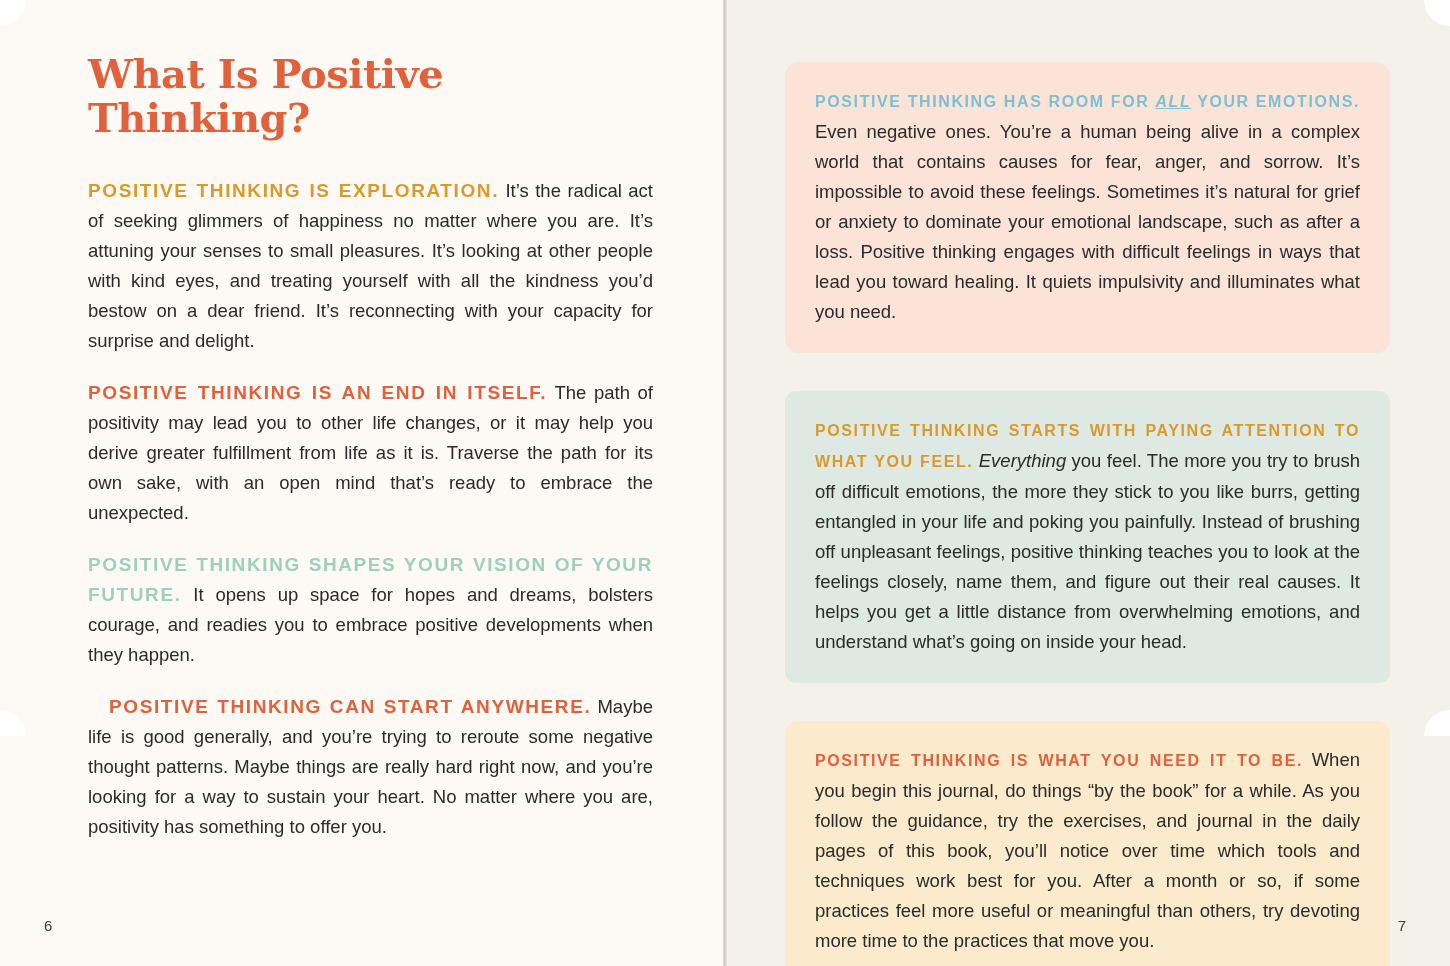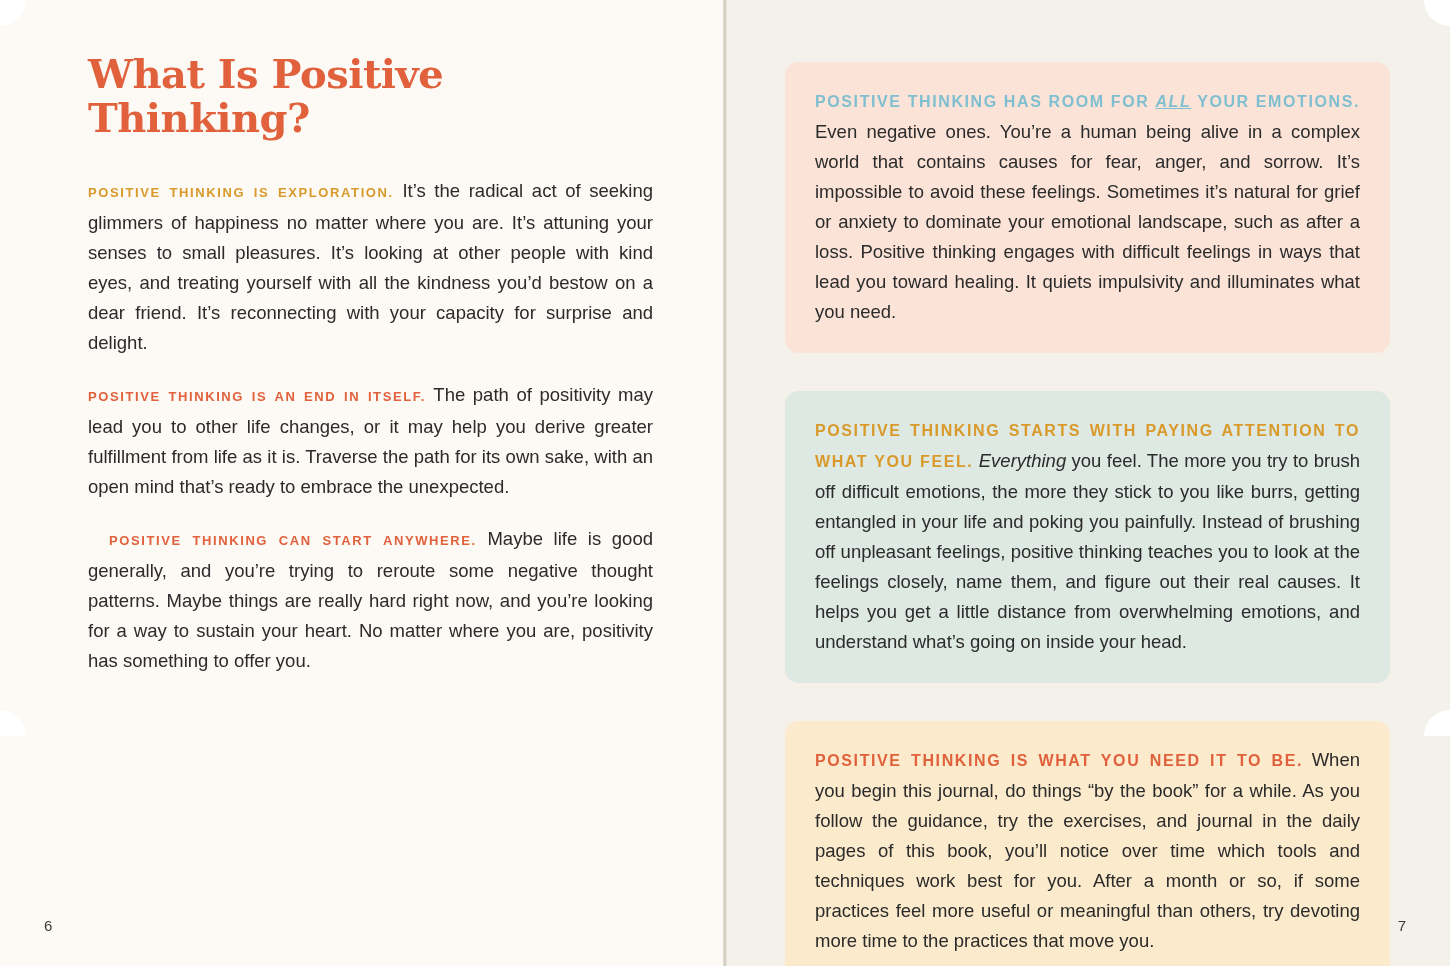--- a/index.html
+++ b/index.html
@@ -71,21 +71,21 @@
     font-size: 18.5px;
     line-height: 30px;
     color: #2b2b2b;
     margin: 0 0 22px 0;
     text-align: justify;
     text-justify: inter-word;
     hyphens: auto;
   }
   .lead {
     font-weight: bold;
-    font-size: 13px;
+    font-size: 19px;
     letter-spacing: 1.6px;
     text-transform: uppercase;
   }
   .lead-em {
     font-style: italic;
     font-weight: bold;
     letter-spacing: 1.6px;
     text-decoration: underline;
   }
 
@@ -103,21 +103,21 @@
   .card p {
     margin: 0;
     font-size: 18.5px;
     line-height: 30px;
     color: #2b2b2b;
     text-align: justify;
     hyphens: auto;
   }
   .card .lead { font-size: 16px; }
   .card-pink { background: #fbe3d8; }
-  .card-mint { background: #dde9e2; }
+  .card-mint { background: #dde9e2; border-radius: 11px; }
   .card-cream { background: #fbeacb; }
 
   .folio {
     position: absolute;
     bottom: 32px;
     font-size: 15px;
     color: #3a3a3a;
     font-family: "Liberation Sans", sans-serif;
   }
   .folio-left { left: 44px; }
@@ -136,20 +136,23 @@
     <p class="para">
       <span class="lead" style="color: rgb(217, 154, 43);">Positive thinking is exploration.</span><span> It’s the radical act of seeking glimmers of happiness no matter where you are. It’s attuning your senses to small pleasures. It’s looking at other people with kind eyes, and treating yourself with all the kindness you’d bestow on a dear friend. It’s reconnecting with your capacity for surprise and delight.</span>
     </p>
 
 
     <p class="para">
       <span class="lead" style="color: rgb(224, 97, 60);">Positive thinking is an end in itself.</span><span> The path of positivity may lead you to other life changes, or it may help you derive greater fulfillment from life as it is. Traverse the path for its own sake, with an open mind that’s ready to embrace the unexpected.</span>
     </p>
 
 
+    <p class="para">
+      <span class="lead" style="color: rgb(158, 207, 192);">Positive thinking shapes your vision of your future.</span><span> It opens up space for hopes and dreams, bolsters courage, and readies you to embrace positive developments when they happen.</span>
+    </p>
 
     <p class="para">
       <span class="lead" style="color: rgb(224, 97, 60); margin-left: 21px;">Positive thinking can start anywhere.</span><span> Maybe life is good generally, and you’re trying to reroute some negative thought patterns. Maybe things are really hard right now, and you’re looking for a way to sustain your heart. No matter where you are, positivity has something to offer you.</span>
     </p>
 
     <div class="folio folio-left">6</div>
   </div>
 
   <div class="page page-right">
     <div class="cards">

